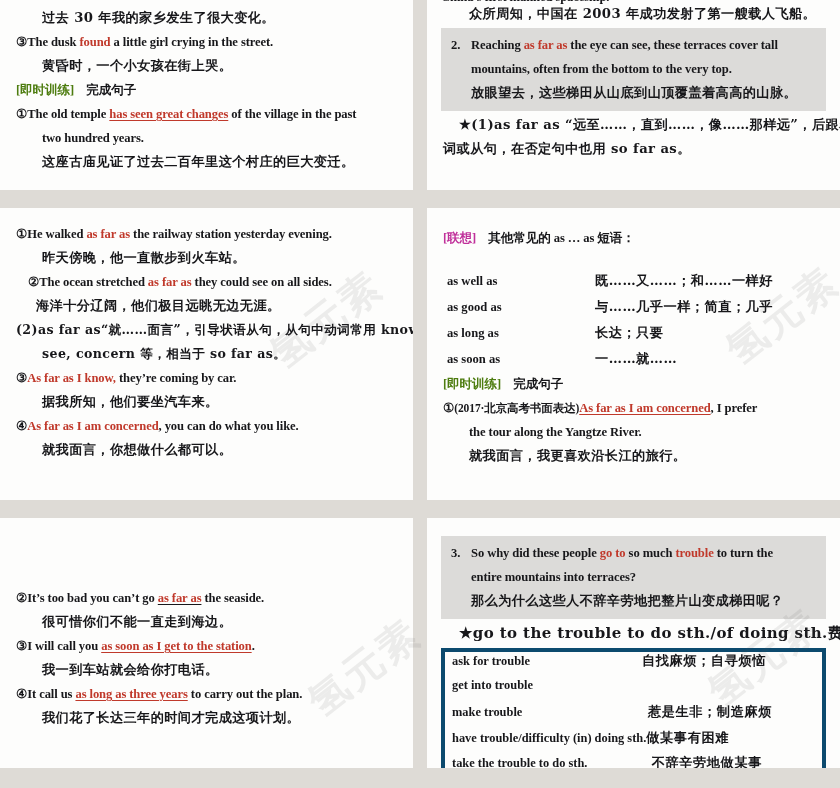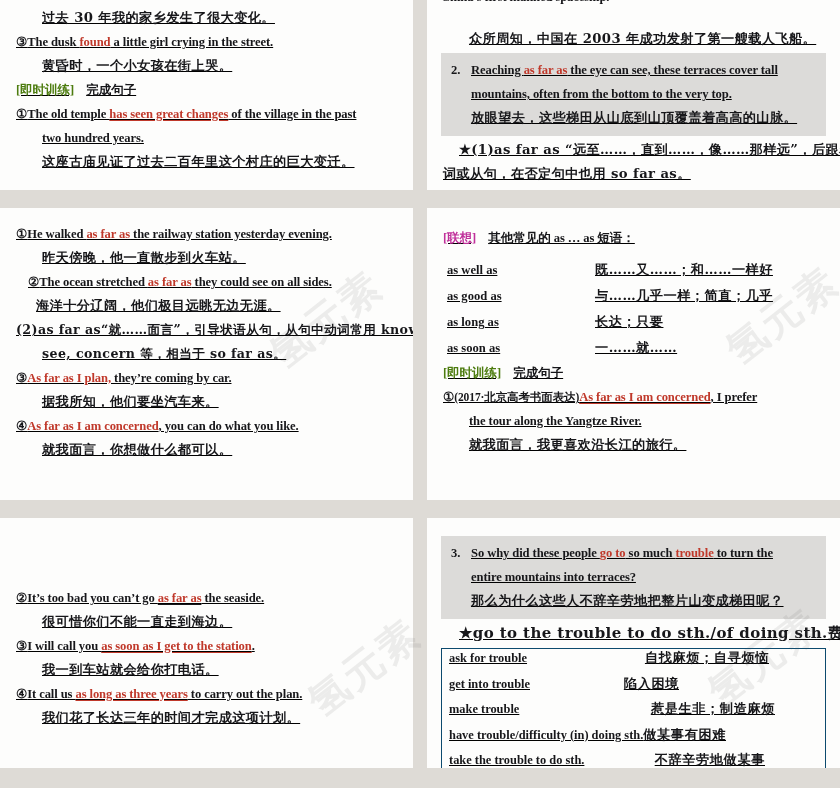--- a/index.html
+++ b/index.html
@@ -29,21 +29,20 @@
     background: #fdfdfc;
     position: relative;
     overflow: hidden;
     box-sizing: border-box;
   }
   .card-inner {
     position: absolute;
     left: 0; right: 0; top: 0; bottom: 0;
     padding: 6px 14px 22px 14px;
     box-sizing: border-box;
-    text-decoration: underline;
   }
   .spacer { background: transparent; }
 
   
   .ln {
     font-size: 12.6px;
     line-height: 24px;
     color: #17171a;
     font-weight: bold;
     white-space: nowrap;
@@ -81,21 +80,21 @@
   }
   .qbody {
     display: block;
     padding-left: 20px;
   }
 
   
   .star { padding-left: 2px; margin-left: 16px; }
 
   
-  .pairs { margin-top: 7px; }
+  .pairs { margin-top: 18px; }
   .pairrow {
     display: flex;
     line-height: 26px;
   }
   .pairrow .k {
     width: 148px;
     flex: none;
     font-size: 12.6px;
     font-weight: bold;
     padding-left: 6px;
@@ -104,21 +103,21 @@
   .pairrow .v {
     font-size: 13.2px;
     font-weight: bold;
     color: #17171a;
     font-family: "DejaVu Serif", "Liberation Serif", serif;
     letter-spacing: 0.5px;
   }
 
   
   .ptable {
-    border: 1px solid #0c4a6e;
+    border: 4px solid #0c4a6e;
     margin-top: 3px;
     box-sizing: border-box;
     width: 100%;
   }
   .ptrow {
     display: flex;
     align-items: baseline;
     height: 25.6px;
   }
   .ptrow .en {
@@ -184,21 +183,21 @@
         <div class="ln cn ind1">这座古庙见证了过去二百年里这个村庄的巨大变迁。</div>
       </div>
     </div>
 
     <div class="spacer"></div>
 
     <div class="card">
       <div class="clip-top">
         <div class="ln">China's first manned spaceship.</div>
       </div>
-      <div class="card-inner" style="top:27px;padding-top:0">
+      <div class="card-inner" style="top:2px;padding-top:0">
         <div class="ln cn ind1">众所周知，中国在 2003 年成功发射了第一艘载人飞船。</div>
         <div class="quote">
           <div class="ln"><span class="qnum">2.</span><span>Reaching </span><span class="red">as far as</span><span> the eye can see, these terraces cover tall</span></div>
           <div class="ln qbody">mountains, often from the bottom to the very top.</div>
           <div class="ln cn qbody">放眼望去，这些梯田从山底到山顶覆盖着高高的山脉。</div>
         </div>
         <div class="ln cn star">★(1)as far as “远至……，直到……，像……那样远”，后跟名</div>
         <div class="ln cn ind0">词或从句，在否定句中也用 so far as。</div>
       </div>
     </div>
@@ -208,21 +207,21 @@
     <div class="spacer"></div>
 
     <div class="card">
       <div class="card-inner" style="padding-top:14px">
         <div class="ln ind0"><span>①</span><span>He walked </span><span class="red">as far as</span><span> the railway station yesterday evening.</span></div>
         <div class="ln cn ind1">昨天傍晚，他一直散步到火车站。</div>
         <div class="ln ind2"><span>②</span><span>The ocean stretched </span><span class="red">as far as</span><span> they could see on all sides.</span></div>
         <div class="ln cn ind3">海洋十分辽阔，他们极目远眺无边无涯。</div>
         <div class="ln cn ind0" style="font-size:12.6px">(2)as far as“就……面言”，引导状语从句，从句中动词常用 know,</div>
         <div class="ln cn ind1" style="font-size:12.6px">see, concern 等，相当于 so far as。</div>
-        <div class="ln ind0"><span>③</span><span class="red">As far as I plan,</span><span> they’re coming by car.</span></div>
+        <div class="ln ind0"><span>③</span><span class="red">As far as I know,</span><span> they’re coming by car.</span></div>
         <div class="ln cn ind1">据我所知，他们要坐汽车来。</div>
         <div class="ln ind0"><span>④</span><span class="red">As far as I am concerned</span><span>, you can do what you like.</span></div>
         <div class="ln cn ind1">就我面言，你想做什么都可以。</div>
       </div>
     </div>
 
     <div class="spacer"></div>
 
     <div class="card">
       <div class="card-inner" style="padding-top:18px">
@@ -277,21 +276,20 @@
           <div class="ln cn qbody">那么为什么这些人不辞辛劳地把整片山变成梯田呢？</div>
         </div>
         <div class="ln cn star" style="font-size:15px">★go to the trouble to do sth./of doing sth.费力做某事</div>
         <div class="ptable">
           <div class="ptrow">
               <span class="en">ask for trouble</span>
               <span class="zh" style="padding-right:56px">自找麻烦；自寻烦恼</span>
             </div>
           <div class="ptrow">
               <span class="en">get into trouble</span>
-              <span class="zh" style="padding-right:146px">陷入困境</span>
             </div>
           <div class="ptrow">
               <span class="en">make trouble</span>
               <span class="zh" style="padding-right:50px">惹是生非；制造麻烦</span>
             </div>
           <div class="ptrow">
               <span class="en">have trouble/difficulty (in) doing sth.</span>
               <span class="zh" style="padding-right:110px">做某事有困难</span>
             </div>
           <div class="ptrow">

